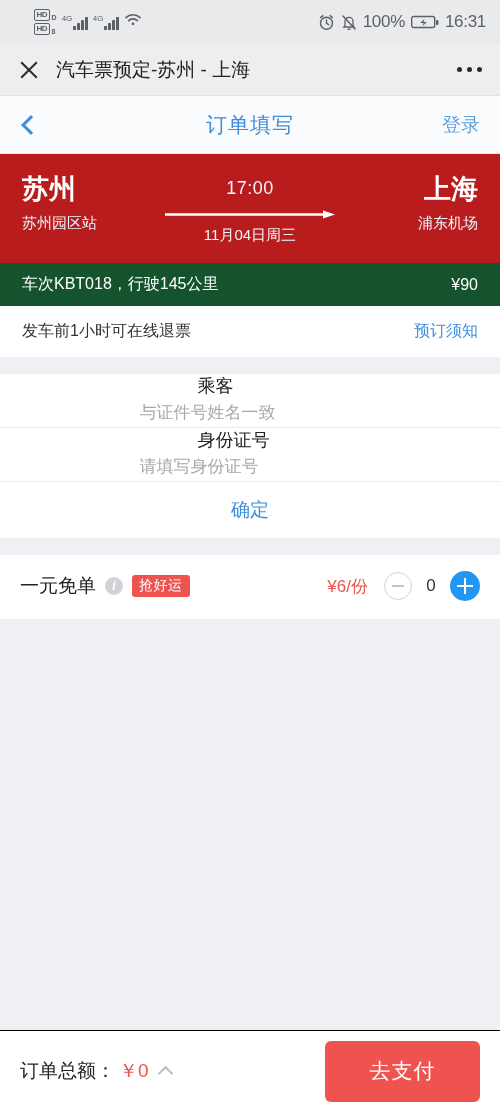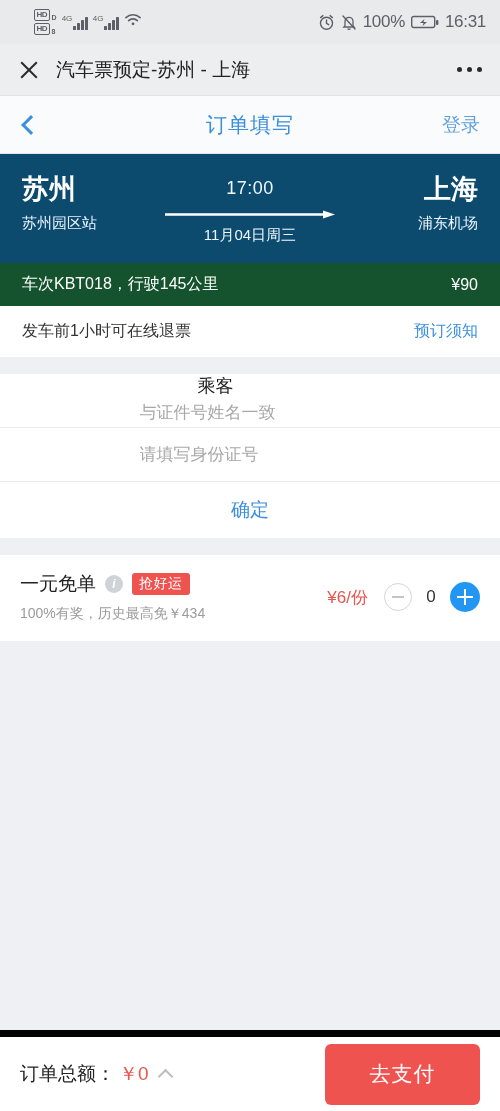--- a/index.html
+++ b/index.html
@@ -66,21 +66,21 @@
   .back-chev { width:14px; height:14px; border-left:3px solid #3c8fdc; border-bottom:3px solid #3c8fdc;
     transform:rotate(45deg); margin-left:4px; }
   .nav-title {
     position:absolute; left:0; right:0; text-align:center;
     font-size:21px; color:#3c8fdc; letter-spacing:1px; pointer-events:none;
   }
   .nav-login { margin-left:auto; font-size:19px; color:#5f9fdc; }
 
   
   .route {
-    background:#0c4a6e; padding:20px 22px 18px;
+    background:#b91c1c; padding:20px 22px 18px;
     display:flex; align-items:flex-start; justify-content:space-between;
   }
   .rt-city { font-size:27px; color:#fff; font-weight:bold; line-height:1.15; }
   .rt-station { font-size:15px; color:#e9f4ff; margin-top:9px; }
   .rt-side { min-width:120px; }
   .rt-side.right { text-align:right; }
   .rt-mid { text-align:center; flex:1; padding-top:4px; }
   .rt-time { font-size:18px; color:#eef7ff; letter-spacing:0.5px; }
   .arrow-wrap { margin:11px auto 8px; width:170px; position:relative; height:8px; }
   .arrow-wrap svg { display:block; }
@@ -160,21 +160,21 @@
     content:""; position:absolute; background:#fff;
   }
   .step-plus:before { left:7px; top:14px; width:16px; height:2.4px; }
   .step-plus:after  { left:13.8px; top:7px; width:2.4px; height:16px; }
 
   .filler { flex:1; background:#eef0f3; }
 
   
   .bottombar {
     position:absolute; left:0; right:0; bottom:0; height:81px;
-    background:#fff; border-top:7px solid #000000;
+    background:#fff; border-top:1px solid #000000;
     display:flex; align-items:center; justify-content:space-between;
     padding:0 20px;
   }
   .total-wrap { display:flex; align-items:center; gap:4px; }
   .total-label { font-size:19px; color:#222; }
   .total-amount { font-size:19px; color:#e8554d; }
   .chev-up {
     width:11px; height:11px; border-left:2px solid #bdbdbd; border-top:2px solid #bdbdbd;
     transform:rotate(45deg); margin-left:7px; margin-top:4px;
   }
@@ -304,37 +304,37 @@
     </div>
 
     <div class="gap"></div>
 
     <div class="form">
       <div class="form-row">
         <span class="form-label">乘客</span>
         <input class="form-input" type="text" placeholder="与证件号姓名一致" style="">
       </div>
       <div class="form-row">
+        <span class="form-label">身份证号</span>
         <input class="form-input" type="text" placeholder="请填写身份证号" style="">
       </div>
       <div class="confirm-row">
         <button class="confirm-btn">确定</button>
       </div>
     </div>
 
     <div class="gap"></div>
 
     <div class="promo">
       <div class="promo-left">
         <div class="promo-head">
           <span class="promo-title">一元免单</span>
           <span class="info-ic">i</span>
           <span class="badge">抢好运</span>
         </div>
-        <div class="promo-sub">100%有奖，历史最高免￥434</div>
       </div>
       <div class="promo-right">
         <span class="promo-price">¥6/份</span>
         <div class="stepper">
           <button class="step-minus"></button>
           <span class="step-count">0</span>
           <button class="step-plus"></button>
         </div>
       </div>
     </div>

